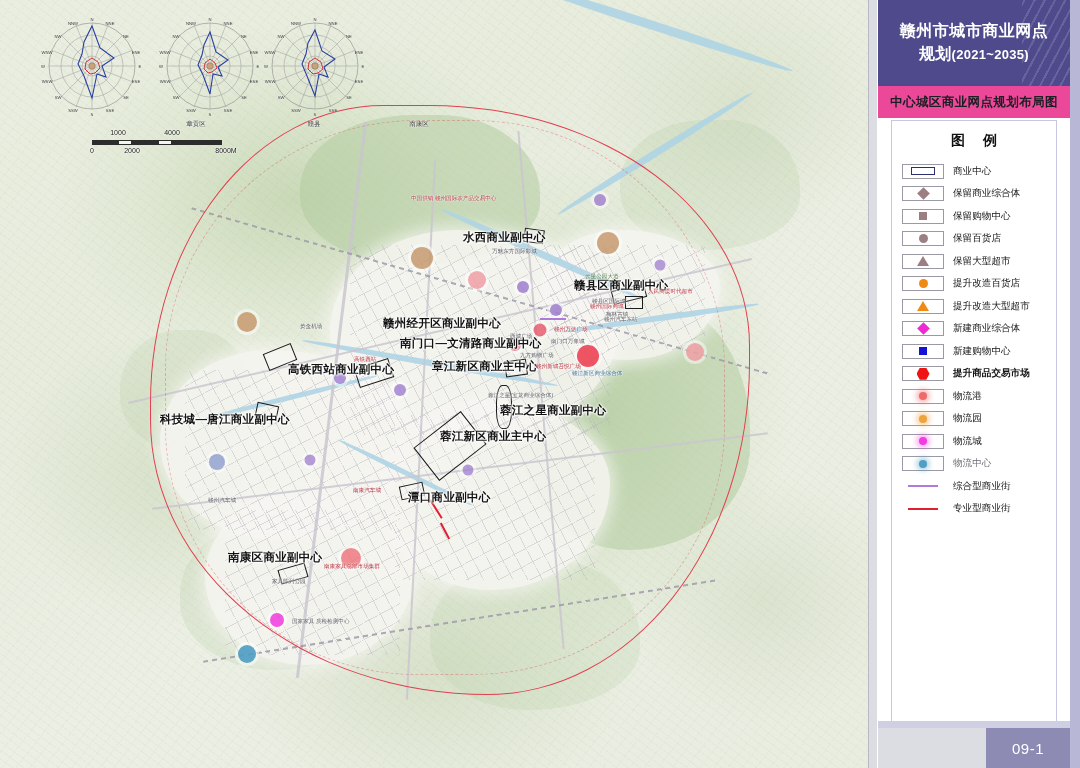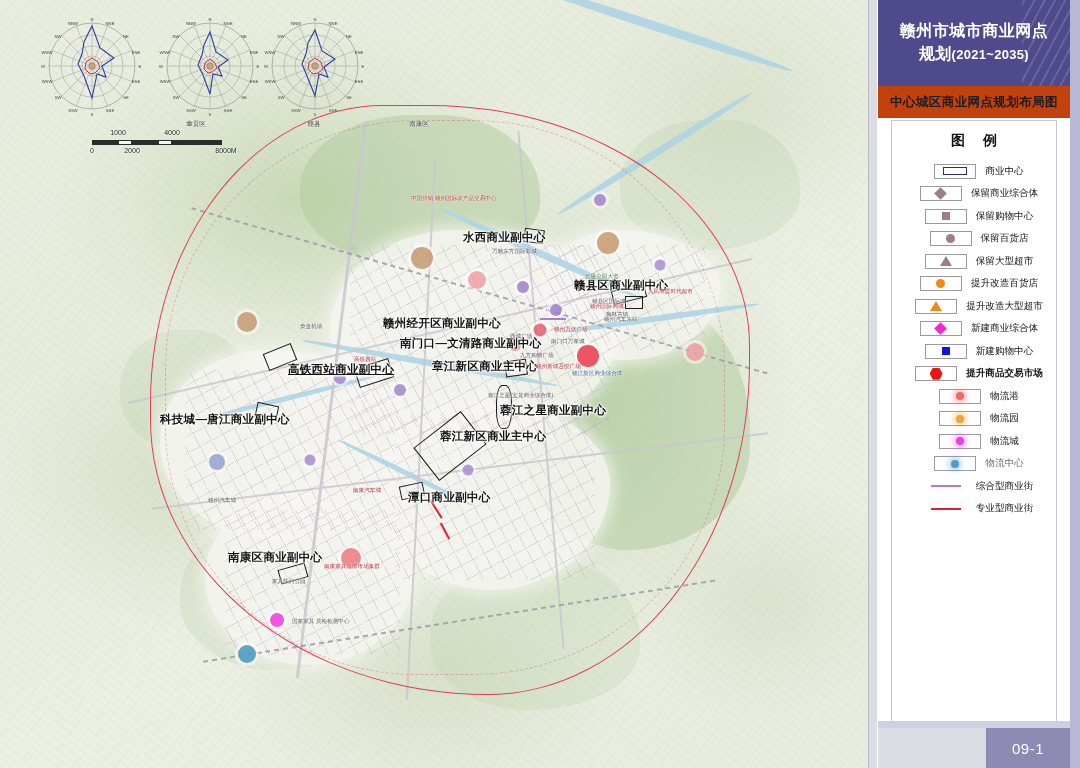--- a/index.html
+++ b/index.html
@@ -121,34 +121,34 @@
   .panel-title::after{
     content:""; position:absolute; right:-22px; top:0; width:70px; height:86px;
     background: repeating-linear-gradient(-62deg, rgba(255,255,255,.14) 0 2px, rgba(0,0,0,0) 2px 9px);
   }
   .pt-l1 { font-size:16px; font-weight:700; letter-spacing:.5px; }
   .pt-l2 { font-size:16px; font-weight:700; letter-spacing:.3px; margin-top:2px;}
   .pt-l2 .yr { font-size:13px; font-weight:700; }
 
   .panel-sub {
     position:absolute; left:9px; top:86px; right:10px; height:32px;
-    background:#c2410c; color:#1d1d24; display:flex; align-items:center;
+    background:#ec4899; color:#1d1d24; display:flex; align-items:center;
     justify-content:center; font-size:12.5px; font-weight:600; letter-spacing:.4px;
   }
 
   .legend-box {
     position:absolute; left:22px; top:120px; right:23px; bottom:46px;
     border:1px solid #c9c7de; background:#fff;
   }
   .legend-head {
     text-align:center; font-size:14px; font-weight:700; color:#111;
     margin-top:11px; letter-spacing:7px; padding-left:7px;
   }
   .legend-list { margin-top:10px; padding-left:10px; }
-  .leg-row { display:flex; align-items:center; height:22.5px;justify-content:center; }
+  .leg-row { display:flex; align-items:center; height:22.5px; }
   .leg-key {
     width:42px; height:15px; border:.9px solid #9a9aa6; background:#fff;
     display:flex; align-items:center; justify-content:center; flex:0 0 auto;
   }
   .leg-key.noborder { border:none; }
   .leg-text { font-size:9.6px; color:#141414; margin-left:9px; white-space:nowrap; }
   .leg-text.b { font-weight:700; }
   .leg-text.gray { color:#6d6d77; }
 
   .k-rect { width:24px; height:8px; border:1.4px solid #2e2e6e; background:#fff; }
@@ -383,21 +383,21 @@
       <span class="sb-tick" style="left:0px;top:7px;">0</span>
       <span class="sb-tick" style="left:40px;top:7px;">2000</span>
       <span class="sb-tick" style="left:134px;top:7px;">8000M</span>
     </div>
 
     <span class="maplabel major" style="left:463px;top:230px;">水西商业副中心</span>
     <span class="maplabel major" style="left:574px;top:278px;">赣县区商业副中心</span>
     <span class="maplabel major" style="left:400px;top:301px;margin-top:35px;">南门口—文清路商业副中心</span>
     <span class="maplabel major" style="left:383px;top:316px;">赣州经开区商业副中心</span>
     <span class="maplabel major" style="left:432px;top:359px;">章江新区商业主中心</span>
-    <span class="maplabel major" style="left:288px;top:362px;text-decoration:underline;">高铁西站商业副中心</span>
+    <span class="maplabel major" style="left:288px;top:362px;">高铁西站商业副中心</span>
     <span class="maplabel major" style="left:160px;top:412px;">科技城—唐江商业副中心</span>
     <span class="maplabel major" style="left:500px;top:403px;text-align:right;">蓉江之星商业副中心</span>
     <span class="maplabel major" style="left:440px;top:429px;">蓉江新区商业主中心</span>
     <span class="maplabel major" style="left:408px;top:490px;">潭口商业副中心</span>
     <span class="maplabel major" style="left:228px;top:550px;">南康区商业副中心</span>
 
     <span class="minilabel red" style="left:411px;top:195px;">中国供销 赣州国际农产品交易中心</span>
     <span class="minilabel gray" style="left:492px;top:248px;">万魅东方国际影城</span>
     <span class="minilabel green" style="left:585px;top:273px;">云星公园大道</span>
     <span class="minilabel red" style="left:590px;top:303px;">赣州国际商城</span>

